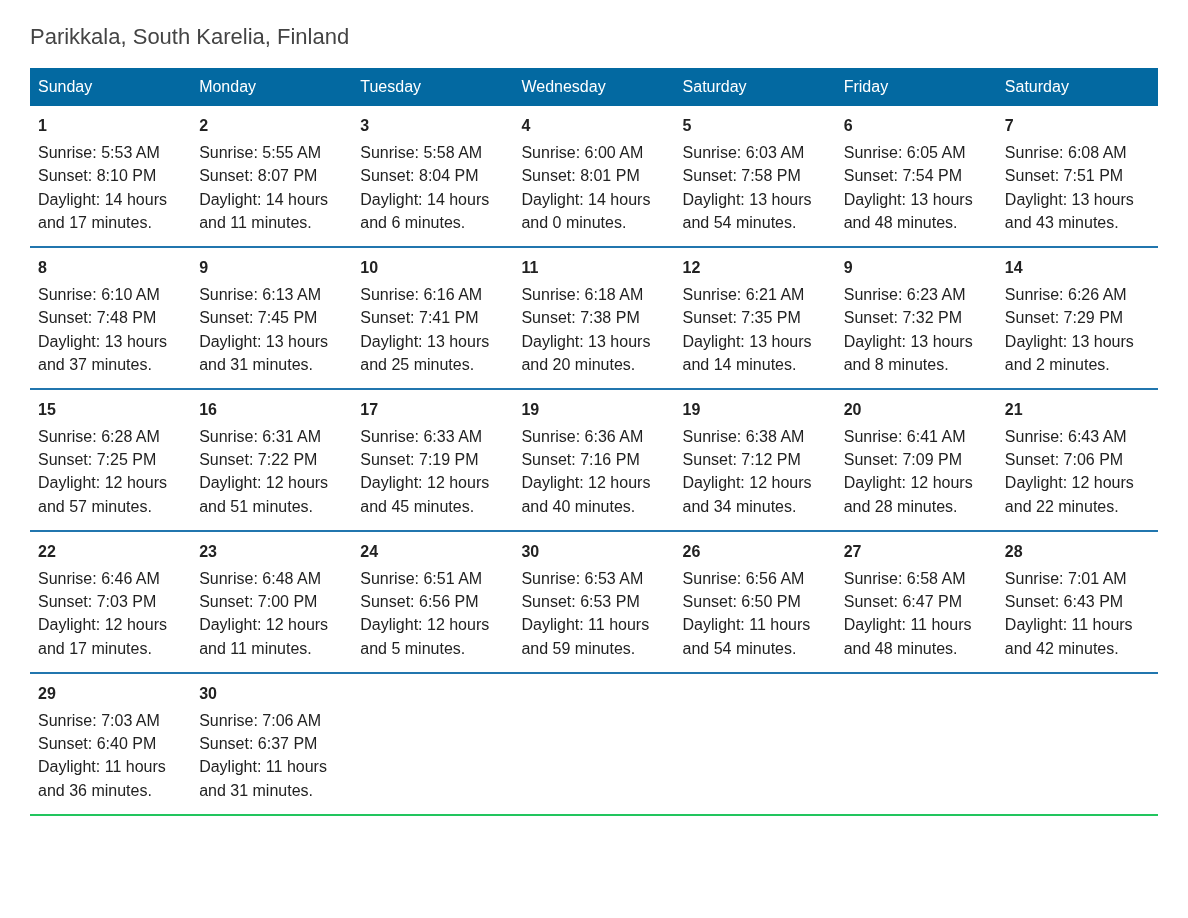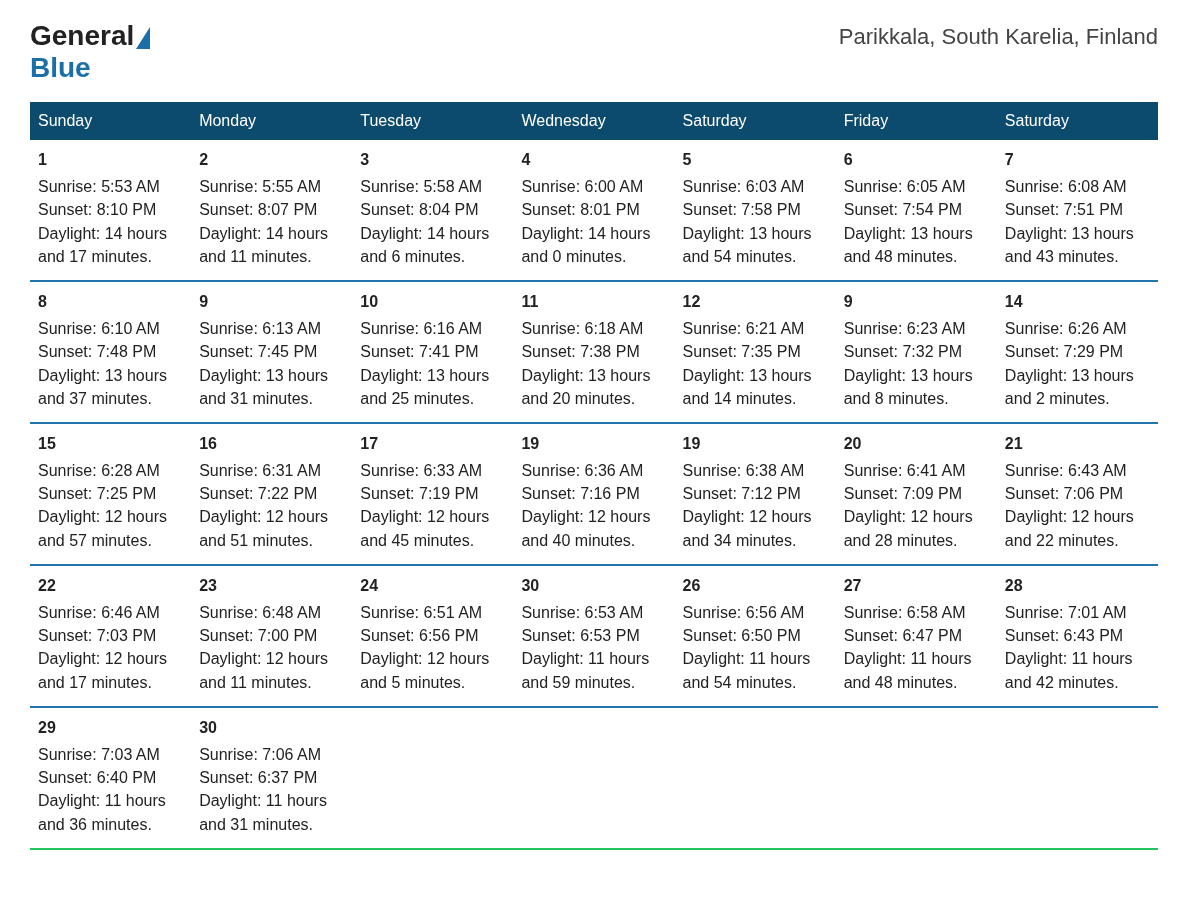--- a/index.html
+++ b/index.html
@@ -59,21 +59,21 @@
       font-weight: normal;
       color: #444;
       margin-top: 4px;
     }
     table {
       width: 100%;
       border-collapse: collapse;
       table-layout: fixed;
     }
     thead tr {
-      background-color: #0c4a6e;
+      background-color: #0369a1;
     }
     thead th {
       color: #fff;
       font-size: 16px;
       font-weight: normal;
       padding: 10px 8px;
       text-align: left;
       border: none;
     }
     tbody tr {
@@ -102,27 +102,20 @@
       border-bottom: 2px solid #22c55e;
     }
     .empty-cell {
       background: #fff;
     }
   </style>
 </head>
 <body>
 
 <div class="header">
-  <div class="logo">
-    <div class="logo-top">
-      <span class="logo-general">General</span>
-      <span class="logo-arrow"></span>
-    </div>
-    <span class="logo-blue">Blue</span>
-  </div>
   <div class="title-block">
     <h2>Parikkala, South Karelia, Finland</h2>
   </div>
 </div>
 
 <table>
   <thead>
     <tr>
       <th>Sunday</th>
       <th>Monday</th>

